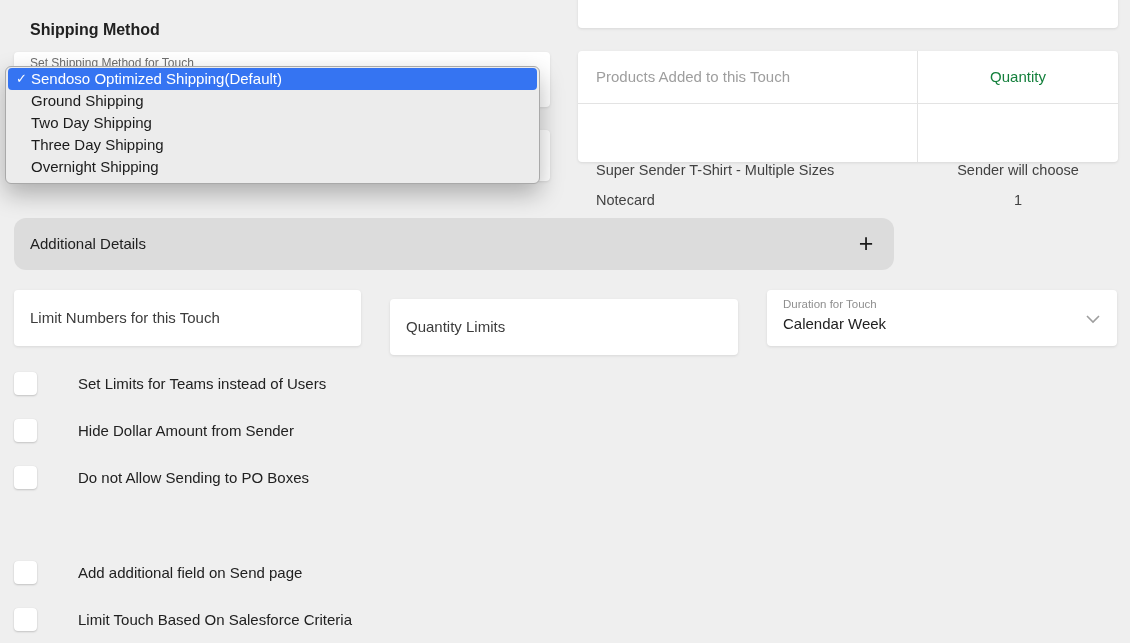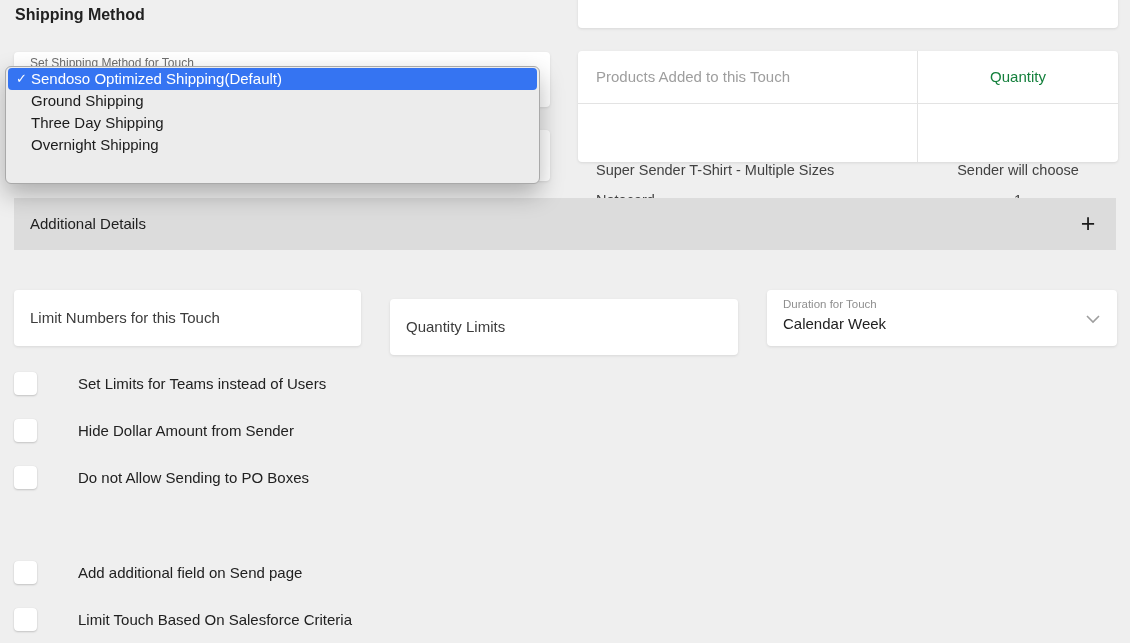--- a/index.html
+++ b/index.html
@@ -10,21 +10,21 @@
     font-family: "Liberation Sans", sans-serif;
     color: #212121;
   }
   .card {
     position: absolute; background: #ffffff; border-radius: 4px;
     box-shadow: 0 1px 3px rgba(0,0,0,0.10);
   }
 
   
   .page-title {
-    position: absolute; left: 14px; top: 5px; margin: 1px;
+    position: absolute; left: 14px; top: 5px; margin: 16px;
     font-size: 16px; font-weight: 700; color: #212121;
   }
 
   
   .field-card-1 { left: 14px; top: 52px; width: 536px; height: 55px; }
   .field-card-2 { left: 14px; top: 130px; width: 536px; height: 51px; }
   .field-label-sliver {
     position: absolute; left: 30px; top: 56px; z-index: 1;
     font-size: 12px; color: #6f6f6f;
   }
@@ -63,22 +63,22 @@
     position: absolute; left: 340px; right: 0; top: 0; height: 52px; line-height: 52px;
     text-align: center; font-size: 15px; color: #15803d;
   }
   .tc-prod { position: absolute; left: 18px; font-size: 14.5px; color: #424242; }
   .tc-qty  { position: absolute; left: 340px; right: 0; text-align: center; font-size: 14.5px; color: #424242; }
   .tc-row1 { top: 111px; }
   .tc-row2 { top: 141px; }
 
   
   .section-bar {
-    position: absolute; left: 14px; top: 198px; width: 1102px; height: 52px;
-    background: #dcdcdc; border-radius: 0;
+    position: absolute; left: 14px; top: 218px; width: 880px; height: 52px;
+    background: #dcdcdc; border-radius: 12px;
   }
   .section-title {
     position: absolute; left: 16px; top: 0; height: 52px; line-height: 52px;
     font-size: 15px; font-weight: 500; color: #212121;
   }
   .plus-btn {
     position: absolute; right: 12px; top: 0; width: 32px; height: 52px;
     line-height: 50px; text-align: center; font-size: 25px; font-weight: 300;
     color: #1b1b1b; cursor: pointer;
   }
@@ -119,20 +119,21 @@
 
   <div class="card field-card-1"></div>
   <div class="card field-card-2"></div>
 
   <div class="dropdown">
     <div class="dd-item selected">
       <span class="dd-check">✓</span>
       <span>Sendoso Optimized Shipping(Default)</span>
     </div>
     <div class="dd-item">Ground Shipping</div>
+    <div class="dd-item">Two Day Shipping</div>
     <div class="dd-item">Three Day Shipping</div>
     <div class="dd-item">Overnight Shipping</div>
   </div>
 
   <div class="card top-card"></div>
 
   <div class="card table-card">
     <div class="tc-vline"></div>
     <div class="tc-hline"></div>
     <div class="tc-head-left">Products Added to this Touch</div>

